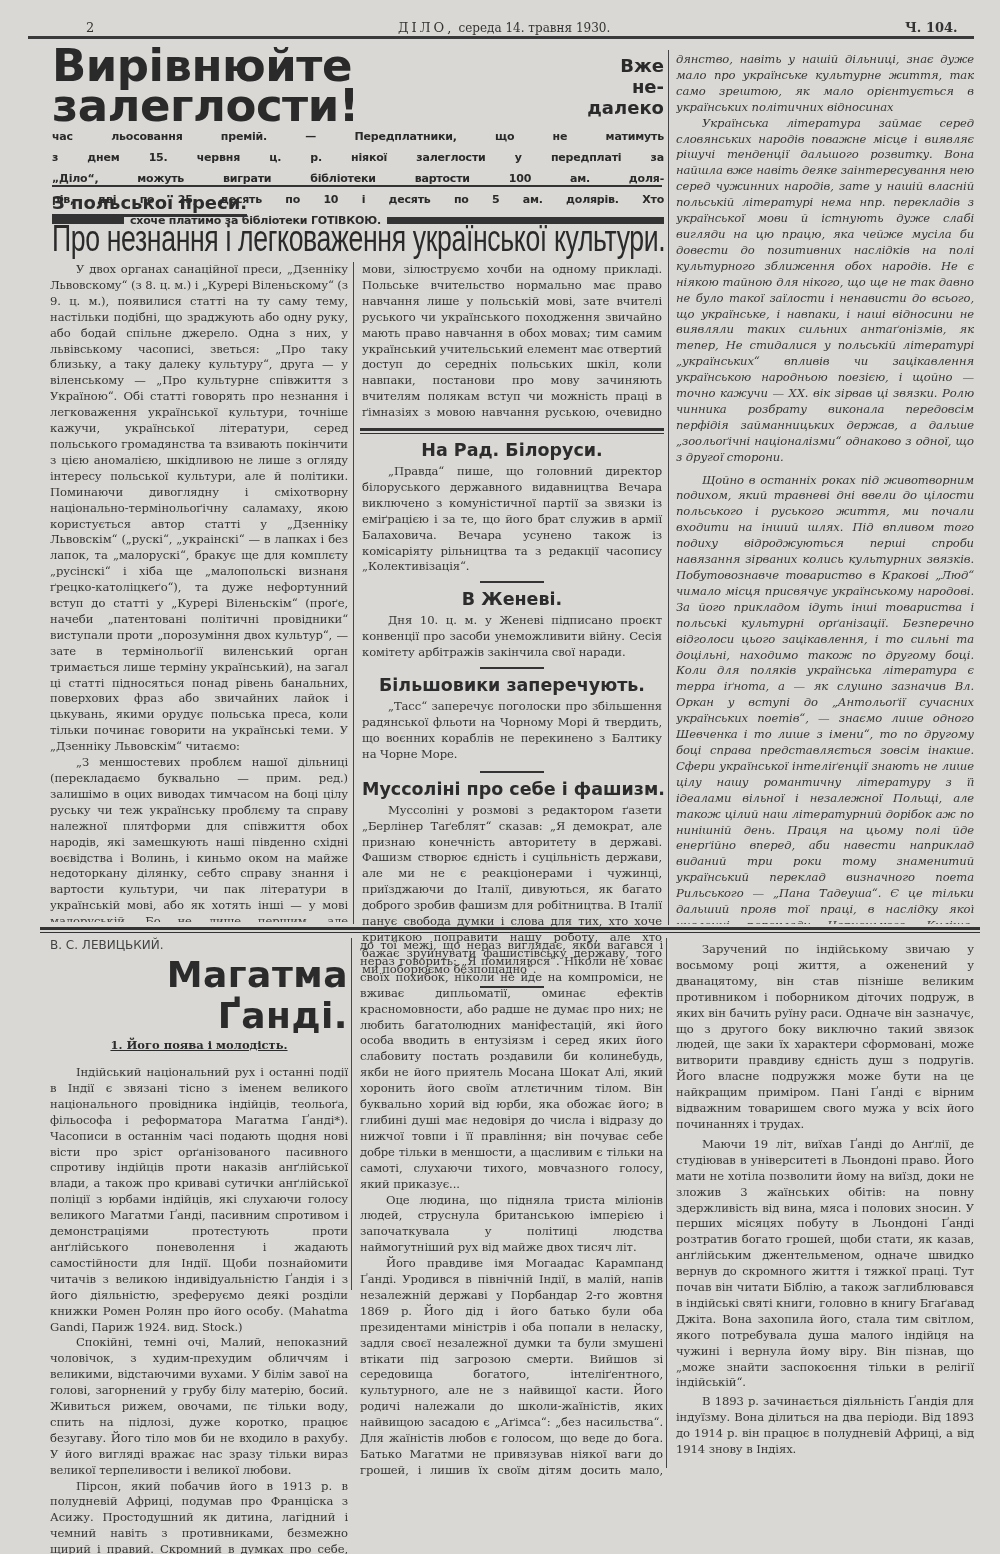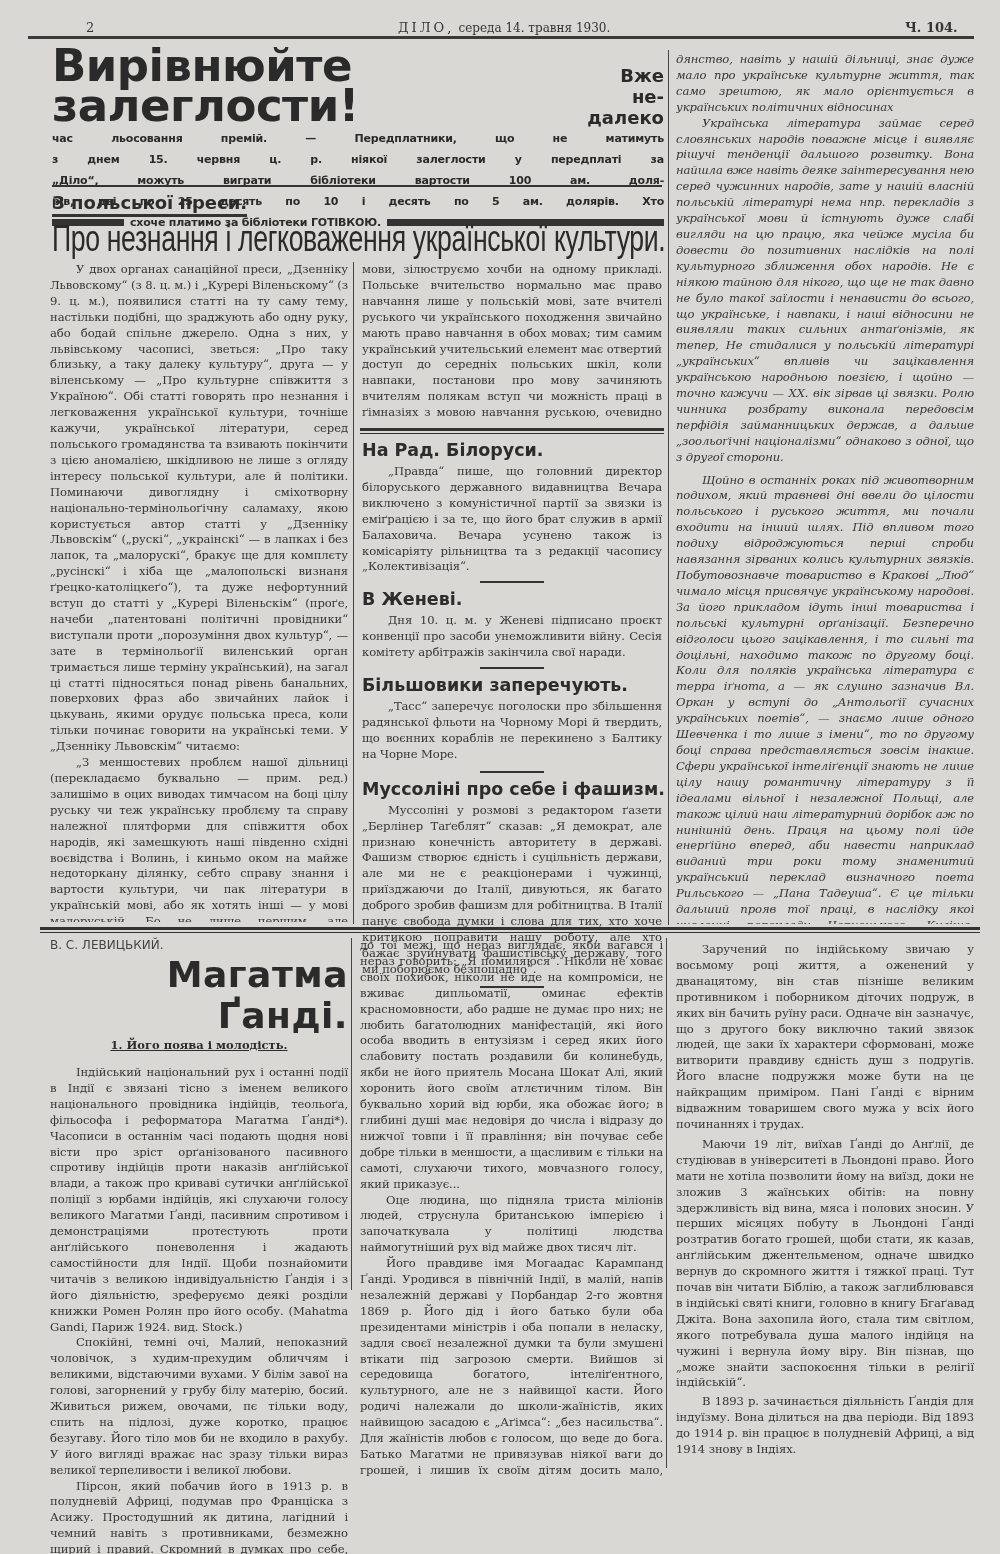--- a/index.html
+++ b/index.html
@@ -30,21 +30,21 @@
   .section-kicker {
     font-family:"DejaVu Sans", sans-serif; font-weight:bold; font-size:18px;
     border-bottom:3px solid #333; display:inline-block; padding-bottom:1px;
   }
   .main-headline {
     font-family:"Liberation Sans", sans-serif; font-size:37px; transform:scaleX(0.72);
     transform-origin:left top; white-space:nowrap; color:#2a2a2a; letter-spacing:-0.5px;
   }
   .news-head {
     font-family:"DejaVu Sans", sans-serif; font-weight:bold; font-size:17.5px;
-    text-align:left; color:#2c2c2c; white-space:nowrap;
+    text-align:center; color:#2c2c2c; white-space:nowrap;
   }
   .small-rule { height:2px; background:#333; width:64px; margin:0 auto; }
   .gandhi-title {
     font-family:"DejaVu Sans", sans-serif; font-weight:bold; font-size:36px;
     text-align:right; color:#2b2b2b; letter-spacing:0.5px;
   }
   .subhead { font-family:"DejaVu Serif", serif; font-weight:bold; font-size:11.5px; text-align:center; }
   .bar { display:inline-block; height:7px; background:#333; vertical-align:middle; }
 </style>
 </head>
@@ -54,21 +54,21 @@
 <div class="hdr-text" style="left:398px;">
   <span style="letter-spacing:3px;">ДІЛО,</span>
   <span style="font-size:12px;">середа 14. травня 1930.</span>
 </div>
 <div class="hdr-text" style="left:905px; font-weight:bold;">Ч. 104.</div>
 <div class="hdr-line"></div>
 
 <div class="abs promo" style="left:52px; top:46px; width:612px;">
   <div style="display:flex; justify-content:space-between; align-items:flex-start;">
     <div class="promo-title">Вирівнюйте залеглости!</div>
-    <div style="font-size:18px; line-height:21px; text-align:right; margin-top:19px;">
+    <div style="font-size:18px; line-height:21px; text-align:right; margin-top:9px;">
       <div>Вже не-</div>
       <div>далеко</div>
     </div>
   </div>
   <div class="promo-line" style="text-align-last:justify;">час льосовання премій. — Передплатники, що не матимуть</div>
   <div class="promo-line" style="text-align-last:justify;">з днем 15. червня ц. р. ніякої залеглости у передплаті за</div>
   <div class="promo-line" style="text-align-last:justify;">„Діло“, можуть виграти бібліотеки вартости 100 ам. доля-</div>
   <div class="promo-line" style="text-align-last:justify;">рів, дві по 25, десять по 10 і десять по 5 ам. долярів. Хто</div>
   <div class="promo-line" style="display:flex; align-items:center; gap:6px;">
     <span class="bar" style="width:72px;"></span>

